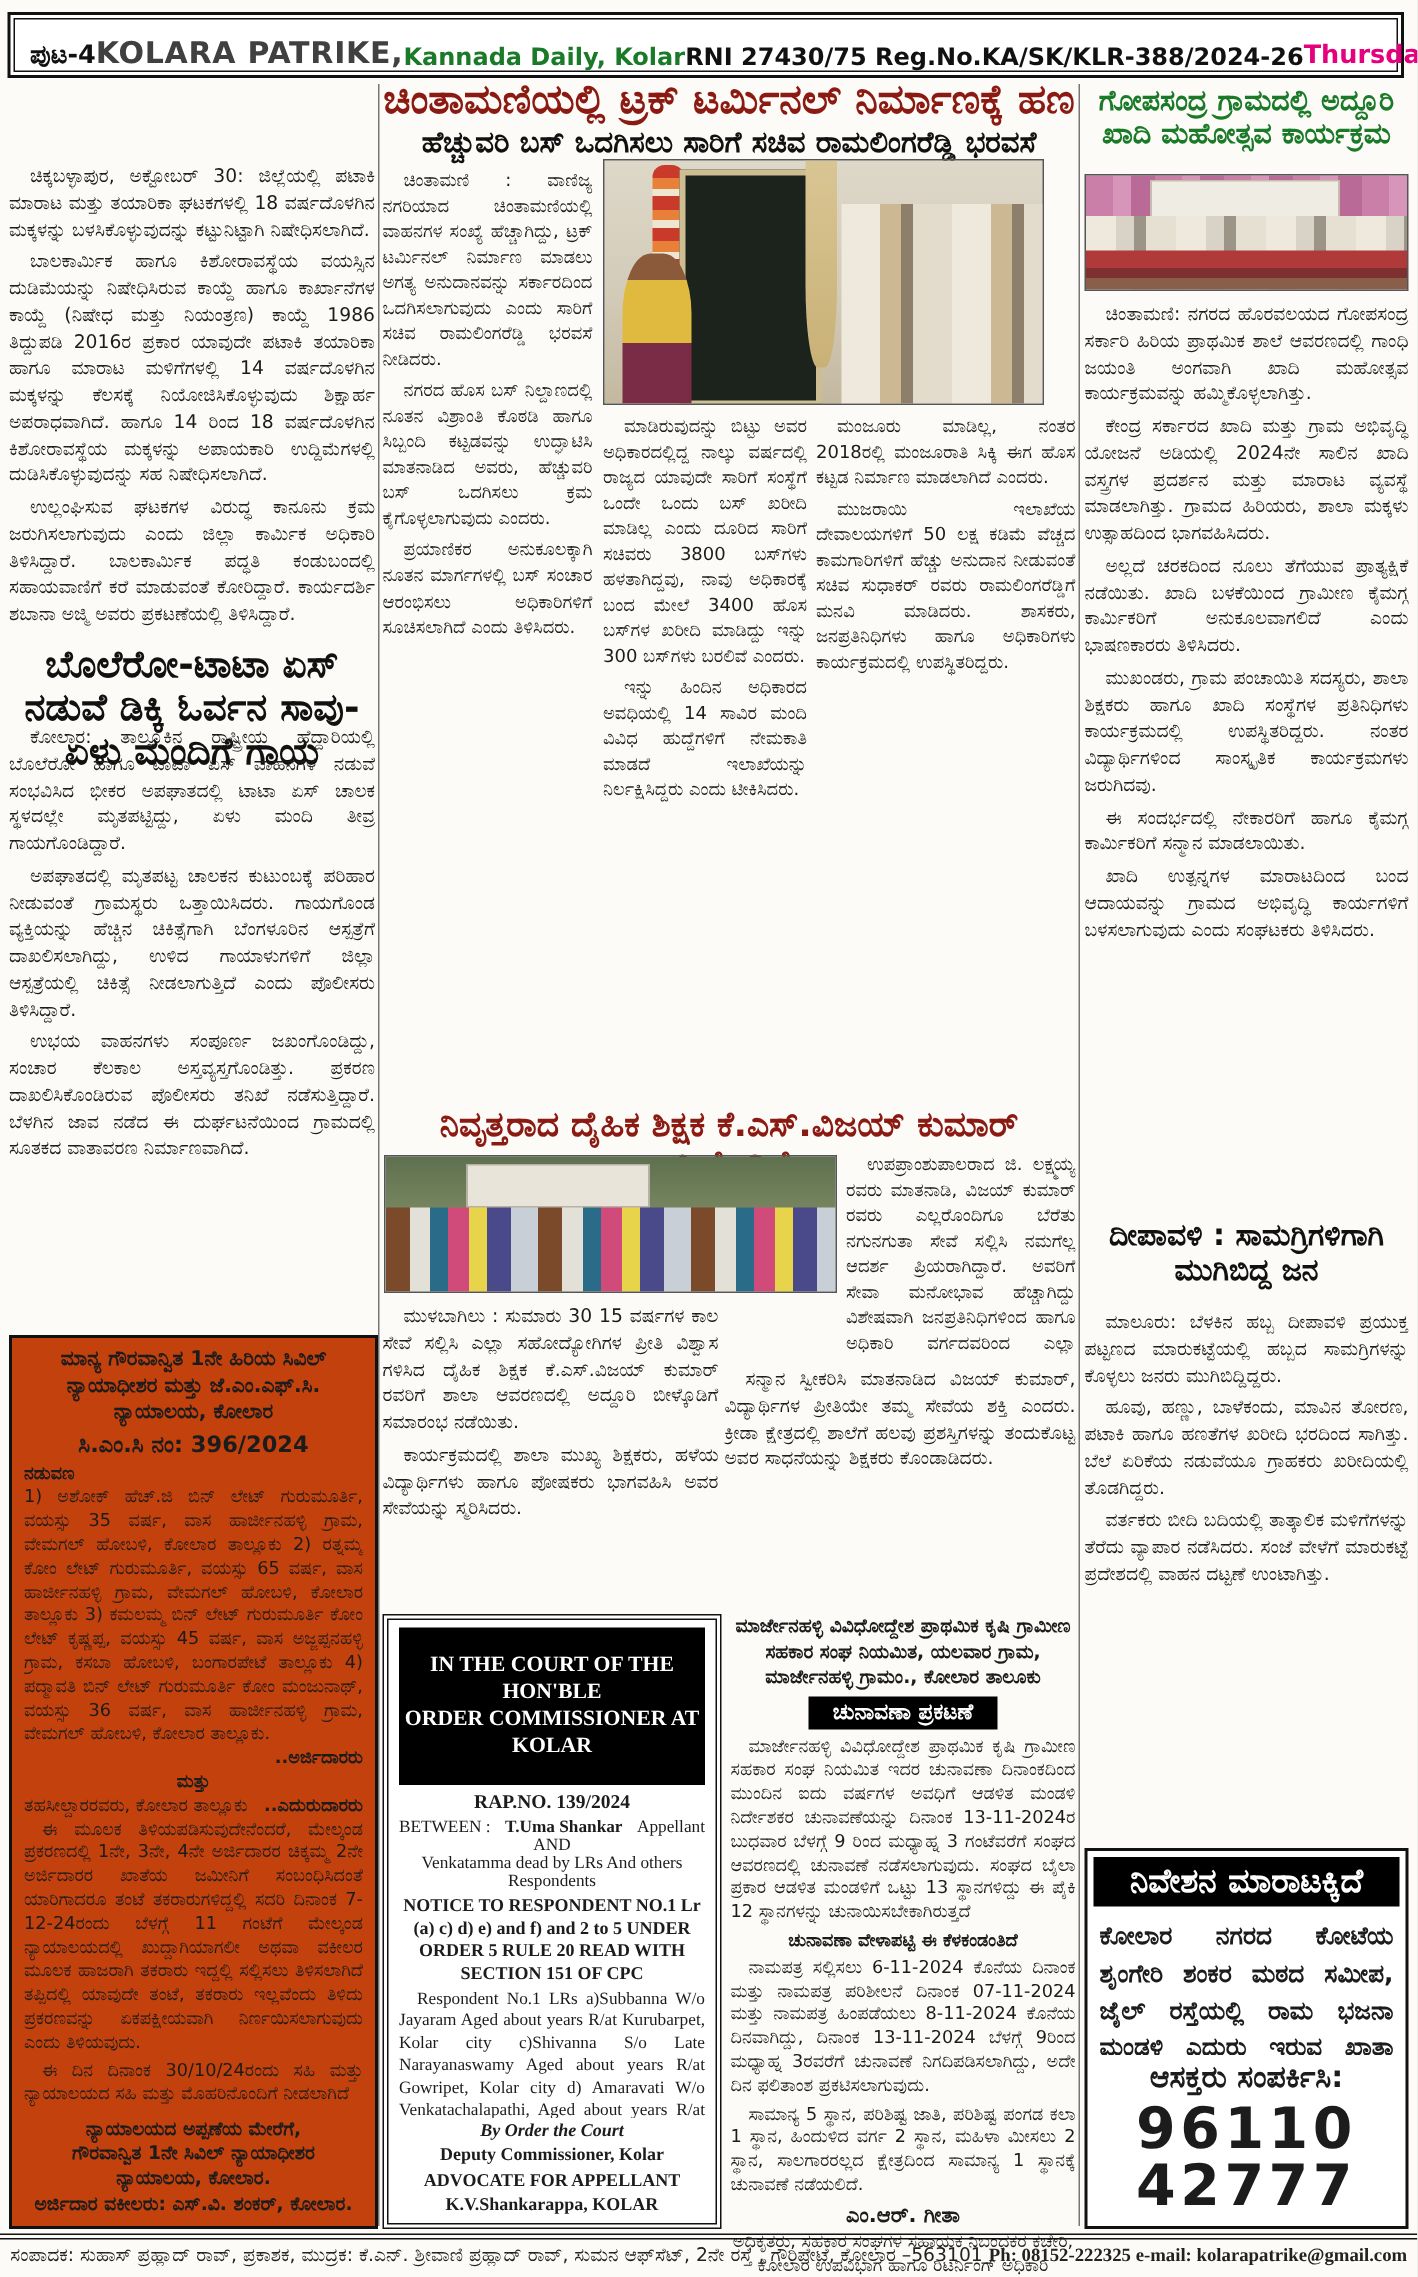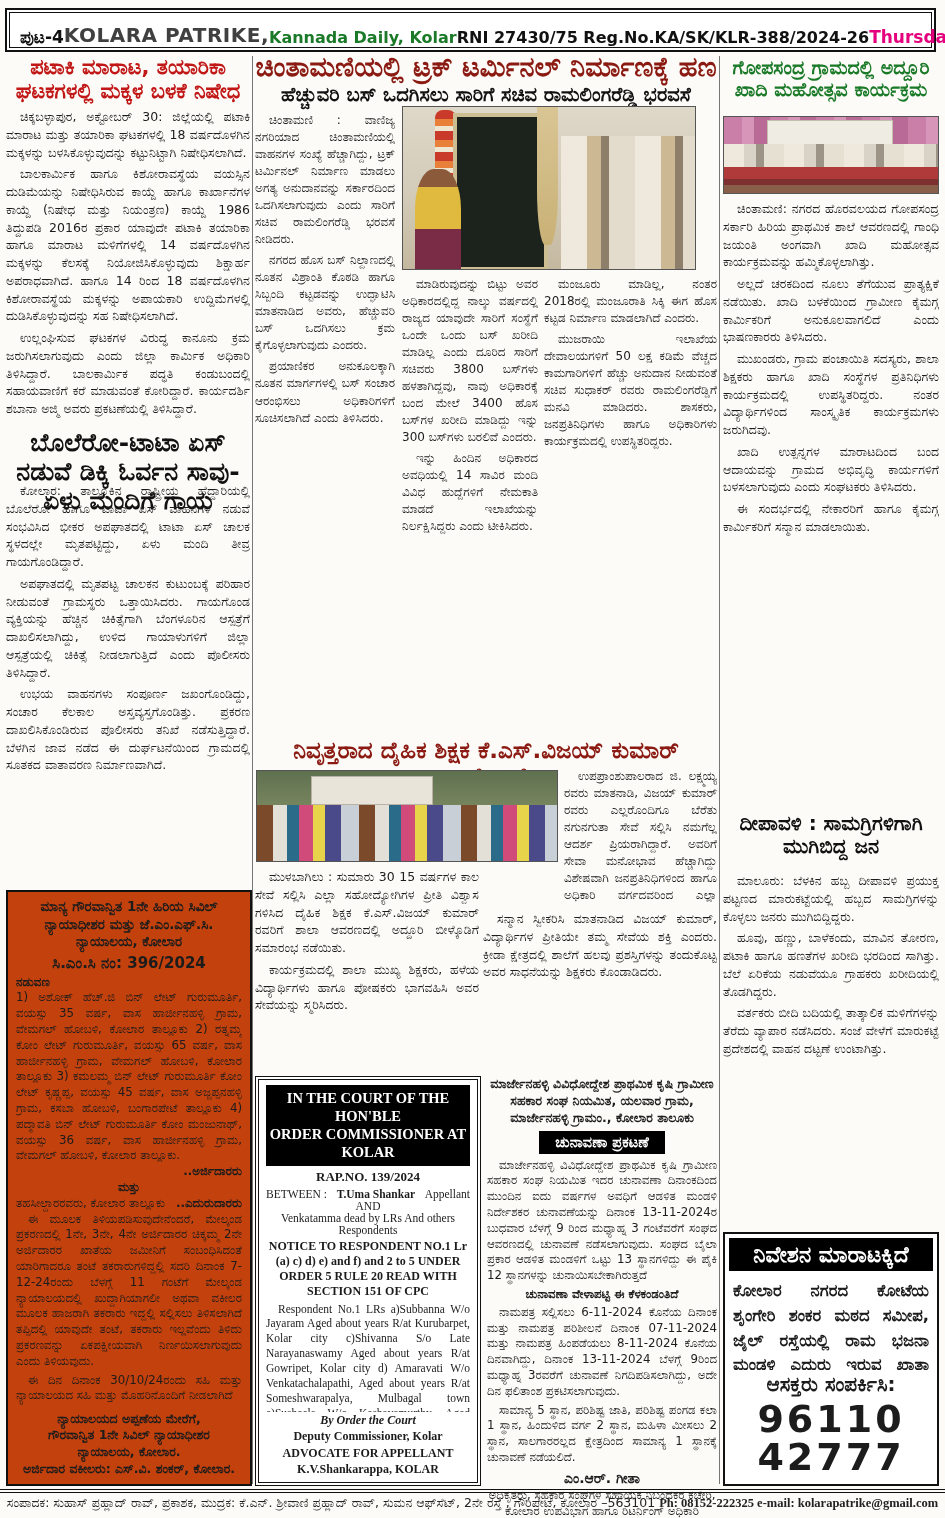--- a/index.html
+++ b/index.html
@@ -29,21 +29,21 @@
   .hl-maroon{color:#8b1a12;font-weight:bold;text-align:center;line-height:1.12;}
   .hl-black{color:#111;font-weight:bold;text-align:center;line-height:1.16;}
   .hl-green{color:#1a7a28;font-weight:bold;text-align:center;line-height:1.18;}
 
   
   .kbox{border:2px solid #111;background:#c2410c;box-sizing:border-box;padding:6px 8px;display:flex;flex-direction:column;}
   .kbox .fill{flex:1;overflow:hidden;}
   .courtbox{border:4px double #111;background:#fff;box-sizing:border-box;padding:5px 7px;display:flex;flex-direction:column;
             font-family:"Liberation Serif",serif;}
   .courtbox .fill{flex:1;overflow:hidden;}
-  .court-hd{background:#000;color:#fff;font-weight:bold;text-align:center;font-size:14.5px;line-height:1.25;padding:4px 2px;}
+  .court-hd{background:#000;color:#fff;font-weight:bold;text-align:center;font-size:14.5px;line-height:1.25;padding:16px 2px;}
   .blackpill{display:block;margin:4px auto;background:#000;color:#fff;font-weight:bold;font-size:14.5px;padding:3px 16px;width:max-content;max-width:90%;}
 
   
   .photo{box-sizing:border-box;border:1px solid #555;overflow:hidden;}
   .ph1{background:linear-gradient(180deg,#ded8c9 0%,#d3cbb8 55%,#c4b89f 100%);}
   .ph1 .plaque{position:absolute;left:17%;top:4%;width:30%;height:92%;background:#1c231d;border:4px solid #cdbd93;}
   .ph1 .garland{position:absolute;left:11%;top:2%;width:7%;height:96%;
     background:repeating-linear-gradient(180deg,#c93a2a 0 9px,#e8803a 9px 16px,#efe6d2 16px 21px);border-radius:8px;}
   .ph1 .drape{position:absolute;left:46%;top:0;width:7%;height:85%;background:linear-gradient(180deg,#d9c594,#c9b176);border-radius:0 0 40% 40%;}
   .ph1 .crowd{position:absolute;right:0;top:18%;width:46%;height:82%;
@@ -87,21 +87,20 @@
       <span class="mh-paper">KOLARA PATRIKE,</span>
       <span class="mh-daily">Kannada Daily, Kolar</span>
       <span class="mh-rni">RNI 27430/75 Reg.No.KA/SK/KLR-388/2024-26</span>
       <span class="mh-date">Thursday, October 31, 2024</span>
     </div>
   </div>
 
   <div class="vrule" style="left:252px;"></div>
   <div class="vrule" style="left:719px;"></div>
 
-  <div class="abs hl-red" style="left:6px;top:56px;width:244px;font-size:21px;">ಪಟಾಕಿ ಮಾರಾಟ, ತಯಾರಿಕಾ ಘಟಕಗಳಲ್ಲಿ ಮಕ್ಕಳ ಬಳಕೆ ನಿಷೇಧ</div>
   <div class="abs kn just clip" style="left:6px;top:108px;width:244px;height:316px;">
     <p>ಚಿಕ್ಕಬಳ್ಳಾಪುರ, ಅಕ್ಟೋಬರ್ 30: ಜಿಲ್ಲೆಯಲ್ಲಿ ಪಟಾಕಿ ಮಾರಾಟ ಮತ್ತು ತಯಾರಿಕಾ ಘಟಕಗಳಲ್ಲಿ 18 ವರ್ಷದೊಳಗಿನ ಮಕ್ಕಳನ್ನು ಬಳಸಿಕೊಳ್ಳುವುದನ್ನು ಕಟ್ಟುನಿಟ್ಟಾಗಿ ನಿಷೇಧಿಸಲಾಗಿದೆ.</p>
     <p>ಬಾಲಕಾರ್ಮಿಕ ಹಾಗೂ ಕಿಶೋರಾವಸ್ಥೆಯ ವಯಸ್ಸಿನ ದುಡಿಮೆಯನ್ನು ನಿಷೇಧಿಸಿರುವ ಕಾಯ್ದೆ ಹಾಗೂ ಕಾರ್ಖಾನೆಗಳ ಕಾಯ್ದೆ (ನಿಷೇಧ ಮತ್ತು ನಿಯಂತ್ರಣ) ಕಾಯ್ದೆ 1986 ತಿದ್ದುಪಡಿ 2016ರ ಪ್ರಕಾರ ಯಾವುದೇ ಪಟಾಕಿ ತಯಾರಿಕಾ ಹಾಗೂ ಮಾರಾಟ ಮಳಿಗೆಗಳಲ್ಲಿ 14 ವರ್ಷದೊಳಗಿನ ಮಕ್ಕಳನ್ನು ಕೆಲಸಕ್ಕೆ ನಿಯೋಜಿಸಿಕೊಳ್ಳುವುದು ಶಿಕ್ಷಾರ್ಹ ಅಪರಾಧವಾಗಿದೆ. ಹಾಗೂ 14 ರಿಂದ 18 ವರ್ಷದೊಳಗಿನ ಕಿಶೋರಾವಸ್ಥೆಯ ಮಕ್ಕಳನ್ನು ಅಪಾಯಕಾರಿ ಉದ್ದಿಮೆಗಳಲ್ಲಿ ದುಡಿಸಿಕೊಳ್ಳುವುದನ್ನು ಸಹ ನಿಷೇಧಿಸಲಾಗಿದೆ.</p>
     <p>ಉಲ್ಲಂಘಿಸುವ ಘಟಕಗಳ ವಿರುದ್ಧ ಕಾನೂನು ಕ್ರಮ ಜರುಗಿಸಲಾಗುವುದು ಎಂದು ಜಿಲ್ಲಾ ಕಾರ್ಮಿಕ ಅಧಿಕಾರಿ ತಿಳಿಸಿದ್ದಾರೆ. ಬಾಲಕಾರ್ಮಿಕ ಪದ್ಧತಿ ಕಂಡುಬಂದಲ್ಲಿ ಸಹಾಯವಾಣಿಗೆ ಕರೆ ಮಾಡುವಂತೆ ಕೋರಿದ್ದಾರೆ. ಕಾರ್ಯದರ್ಶಿ ಶಬಾನಾ ಅಜ್ಮಿ ಅವರು ಪ್ರಕಟಣೆಯಲ್ಲಿ ತಿಳಿಸಿದ್ದಾರೆ.</p>
   </div>
 
   <div class="abs hl-black" style="left:6px;top:428px;width:244px;font-size:25px;">ಬೊಲೆರೋ-ಟಾಟಾ ಏಸ್ ನಡುವೆ ಡಿಕ್ಕಿ ಓರ್ವನ ಸಾವು-ಏಳು ಮಂದಿಗೆ ಗಾಯ</div>
   <div class="abs kn just clip" style="left:6px;top:482px;width:244px;height:400px;">
     <p>ಕೋಲಾರ: ತಾಲ್ಲೂಕಿನ ರಾಷ್ಟ್ರೀಯ ಹೆದ್ದಾರಿಯಲ್ಲಿ ಬೊಲೆರೋ ಹಾಗೂ ಟಾಟಾ ಏಸ್ ವಾಹನಗಳ ನಡುವೆ ಸಂಭವಿಸಿದ ಭೀಕರ ಅಪಘಾತದಲ್ಲಿ ಟಾಟಾ ಏಸ್ ಚಾಲಕ ಸ್ಥಳದಲ್ಲೇ ಮೃತಪಟ್ಟಿದ್ದು, ಏಳು ಮಂದಿ ತೀವ್ರ ಗಾಯಗೊಂಡಿದ್ದಾರೆ.</p>
     <p>ಅಪಘಾತದಲ್ಲಿ ಮೃತಪಟ್ಟ ಚಾಲಕನ ಕುಟುಂಬಕ್ಕೆ ಪರಿಹಾರ ನೀಡುವಂತೆ ಗ್ರಾಮಸ್ಥರು ಒತ್ತಾಯಿಸಿದರು. ಗಾಯಗೊಂಡ ವ್ಯಕ್ತಿಯನ್ನು ಹೆಚ್ಚಿನ ಚಿಕಿತ್ಸೆಗಾಗಿ ಬೆಂಗಳೂರಿನ ಆಸ್ಪತ್ರೆಗೆ ದಾಖಲಿಸಲಾಗಿದ್ದು, ಉಳಿದ ಗಾಯಾಳುಗಳಿಗೆ ಜಿಲ್ಲಾ ಆಸ್ಪತ್ರೆಯಲ್ಲಿ ಚಿಕಿತ್ಸೆ ನೀಡಲಾಗುತ್ತಿದೆ ಎಂದು ಪೊಲೀಸರು ತಿಳಿಸಿದ್ದಾರೆ.</p>
@@ -220,24 +219,25 @@
   <div class="abs hl-green" style="left:723px;top:56px;width:216px;font-size:19px;">ಗೋಪಸಂದ್ರ ಗ್ರಾಮದಲ್ಲಿ ಅದ್ದೂರಿ ಖಾದಿ ಮಹೋತ್ಸವ ಕಾರ್ಯಕ್ರಮ</div>
 
   <div class="abs photo ph3" style="left:723px;top:116px;width:216px;height:78px;">
     <div class="banner"></div>
     <div class="people"></div>
     <div class="dais"></div>
   </div>
 
   <div class="abs kn just clip" style="left:723px;top:200px;width:216px;height:608px;">
     <p>ಚಿಂತಾಮಣಿ: ನಗರದ ಹೊರವಲಯದ ಗೋಪಸಂದ್ರ ಸರ್ಕಾರಿ ಹಿರಿಯ ಪ್ರಾಥಮಿಕ ಶಾಲೆ ಆವರಣದಲ್ಲಿ ಗಾಂಧಿ ಜಯಂತಿ ಅಂಗವಾಗಿ ಖಾದಿ ಮಹೋತ್ಸವ ಕಾರ್ಯಕ್ರಮವನ್ನು ಹಮ್ಮಿಕೊಳ್ಳಲಾಗಿತ್ತು.</p>
+    <p>ಕೇಂದ್ರ ಸರ್ಕಾರದ ಖಾದಿ ಮತ್ತು ಗ್ರಾಮ ಅಭಿವೃದ್ಧಿ ಯೋಜನೆ ಅಡಿಯಲ್ಲಿ 2024ನೇ ಸಾಲಿನ ಖಾದಿ ವಸ್ತ್ರಗಳ ಪ್ರದರ್ಶನ ಮತ್ತು ಮಾರಾಟ ವ್ಯವಸ್ಥೆ ಮಾಡಲಾಗಿತ್ತು. ಗ್ರಾಮದ ಹಿರಿಯರು, ಶಾಲಾ ಮಕ್ಕಳು ಉತ್ಸಾಹದಿಂದ ಭಾಗವಹಿಸಿದರು.</p>
     <p>ಅಲ್ಲದೆ ಚರಕದಿಂದ ನೂಲು ತೆಗೆಯುವ ಪ್ರಾತ್ಯಕ್ಷಿಕೆ ನಡೆಯಿತು. ಖಾದಿ ಬಳಕೆಯಿಂದ ಗ್ರಾಮೀಣ ಕೈಮಗ್ಗ ಕಾರ್ಮಿಕರಿಗೆ ಅನುಕೂಲವಾಗಲಿದೆ ಎಂದು ಭಾಷಣಕಾರರು ತಿಳಿಸಿದರು.</p>
     <p>ಮುಖಂಡರು, ಗ್ರಾಮ ಪಂಚಾಯಿತಿ ಸದಸ್ಯರು, ಶಾಲಾ ಶಿಕ್ಷಕರು ಹಾಗೂ ಖಾದಿ ಸಂಸ್ಥೆಗಳ ಪ್ರತಿನಿಧಿಗಳು ಕಾರ್ಯಕ್ರಮದಲ್ಲಿ ಉಪಸ್ಥಿತರಿದ್ದರು. ನಂತರ ವಿದ್ಯಾರ್ಥಿಗಳಿಂದ ಸಾಂಸ್ಕೃತಿಕ ಕಾರ್ಯಕ್ರಮಗಳು ಜರುಗಿದವು.</p>
+    <p>ಈ ಸಂದರ್ಭದಲ್ಲಿ ನೇಕಾರರಿಗೆ ಹಾಗೂ ಕೈಮಗ್ಗ ಕಾರ್ಮಿಕರಿಗೆ ಸನ್ಮಾನ ಮಾಡಲಾಯಿತು.</p>
     <p>ಖಾದಿ ಉತ್ಪನ್ನಗಳ ಮಾರಾಟದಿಂದ ಬಂದ ಆದಾಯವನ್ನು ಗ್ರಾಮದ ಅಭಿವೃದ್ಧಿ ಕಾರ್ಯಗಳಿಗೆ ಬಳಸಲಾಗುವುದು ಎಂದು ಸಂಘಟಕರು ತಿಳಿಸಿದರು.</p>
-    <p>ಈ ಸಂದರ್ಭದಲ್ಲಿ ನೇಕಾರರಿಗೆ ಹಾಗೂ ಕೈಮಗ್ಗ ಕಾರ್ಮಿಕರಿಗೆ ಸನ್ಮಾನ ಮಾಡಲಾಯಿತು.</p>
   </div>
 
   <div class="abs hl-black" style="left:723px;top:812px;width:216px;font-size:20px;">ದೀಪಾವಳಿ : ಸಾಮಗ್ರಿಗಳಿಗಾಗಿ ಮುಗಿಬಿದ್ದ ಜನ</div>
   <div class="abs kn just clip" style="left:723px;top:872px;width:216px;height:352px;">
     <p>ಮಾಲೂರು: ಬೆಳಕಿನ ಹಬ್ಬ ದೀಪಾವಳಿ ಪ್ರಯುಕ್ತ ಪಟ್ಟಣದ ಮಾರುಕಟ್ಟೆಯಲ್ಲಿ ಹಬ್ಬದ ಸಾಮಗ್ರಿಗಳನ್ನು ಕೊಳ್ಳಲು ಜನರು ಮುಗಿಬಿದ್ದಿದ್ದರು.</p>
     <p>ಹೂವು, ಹಣ್ಣು, ಬಾಳೆಕಂದು, ಮಾವಿನ ತೋರಣ, ಪಟಾಕಿ ಹಾಗೂ ಹಣತೆಗಳ ಖರೀದಿ ಭರದಿಂದ ಸಾಗಿತ್ತು. ಬೆಲೆ ಏರಿಕೆಯ ನಡುವೆಯೂ ಗ್ರಾಹಕರು ಖರೀದಿಯಲ್ಲಿ ತೊಡಗಿದ್ದರು.</p>
     <p>ವರ್ತಕರು ಬೀದಿ ಬದಿಯಲ್ಲಿ ತಾತ್ಕಾಲಿಕ ಮಳಿಗೆಗಳನ್ನು ತೆರೆದು ವ್ಯಾಪಾರ ನಡೆಸಿದರು. ಸಂಜೆ ವೇಳೆಗೆ ಮಾರುಕಟ್ಟೆ ಪ್ರದೇಶದಲ್ಲಿ ವಾಹನ ದಟ್ಟಣೆ ಉಂಟಾಗಿತ್ತು.</p>
   </div>
 
   <div class="abs adbox" style="left:723px;top:1232px;width:216px;height:254px;">

